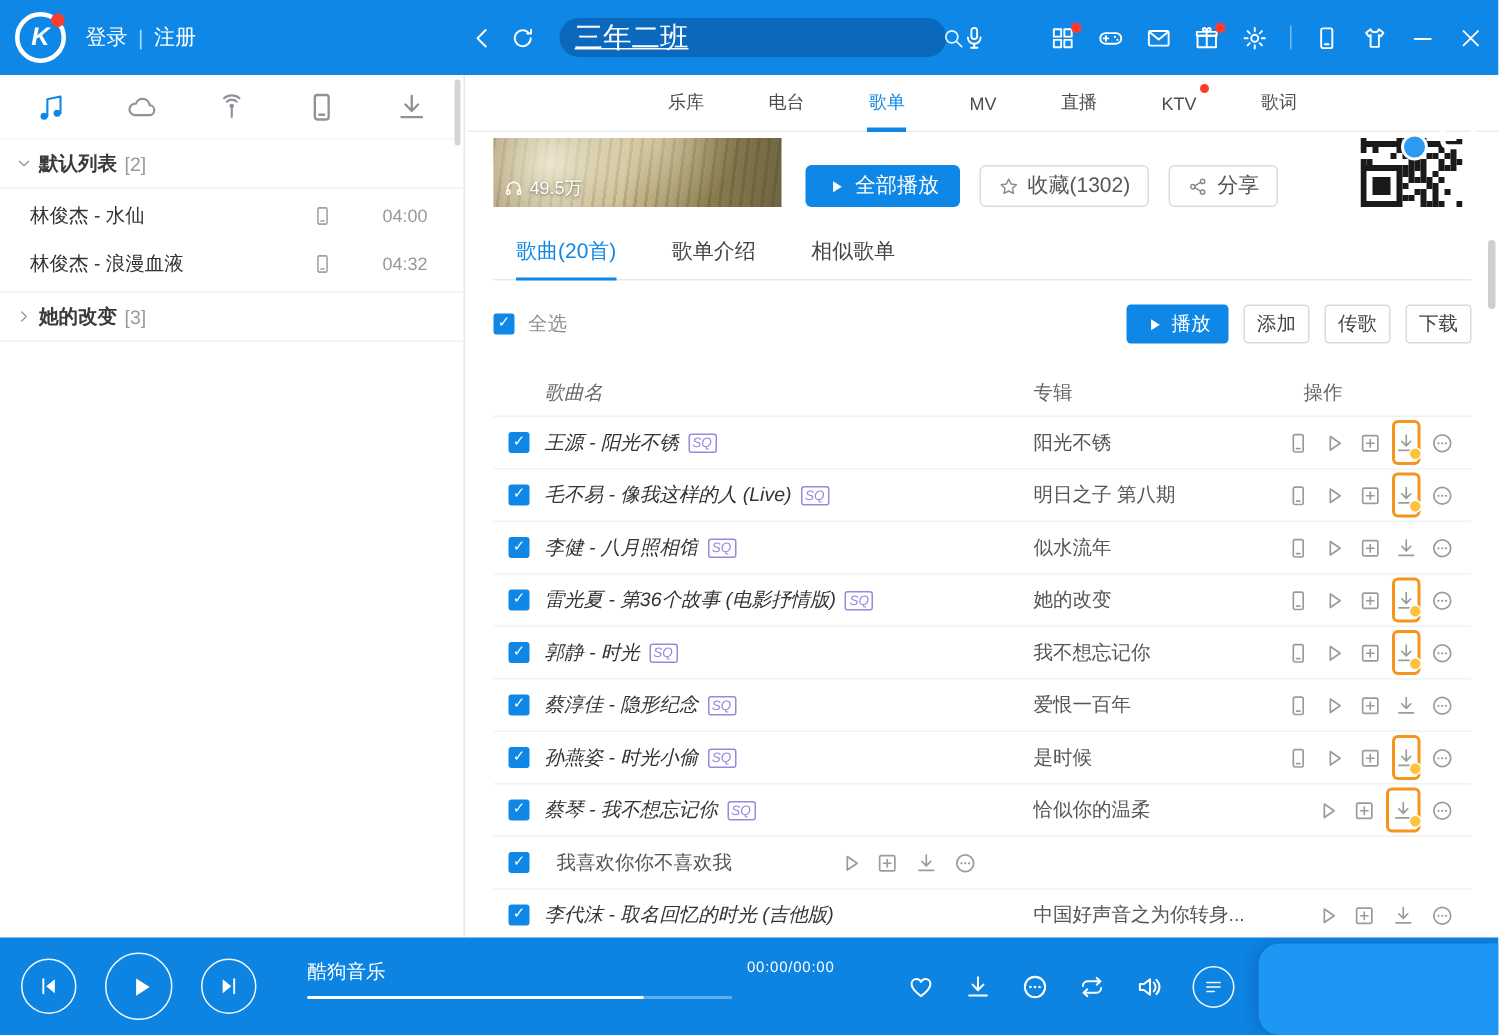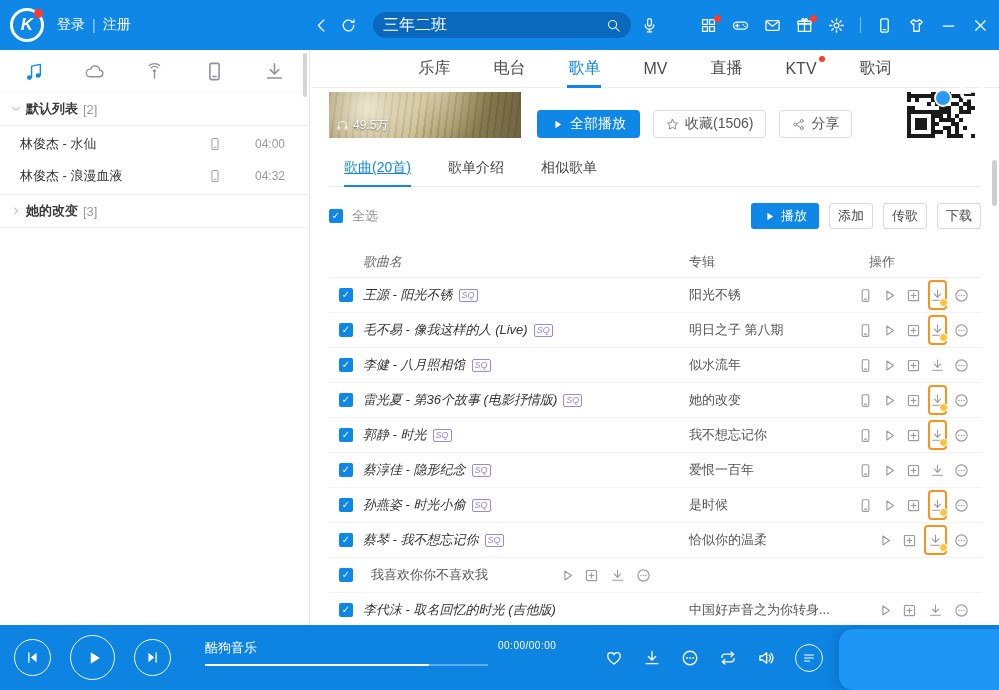--- a/index.html
+++ b/index.html
@@ -20,21 +20,21 @@
   .logo{width:34px;height:34px;border:3px solid #fff;border-radius:50%;display:flex;align-items:center;justify-content:center;
         font-size:17px;font-weight:bold;font-style:italic;position:relative;cursor:pointer;}
   .logo .red-dot{width:9px;height:9px;top:-2px;right:-2px;}
   .auth{display:flex;align-items:center;gap:7px;margin-left:13px;font-size:14px;}
   .auth span{cursor:pointer;}
   .auth-div{opacity:.65;cursor:default;}
   .tb-nav{position:absolute;left:313px;top:0;height:50px;display:flex;align-items:center;gap:10px;}
   .tb-ic{width:17px;height:17px;color:#fff;cursor:pointer;}
   .searchbox{width:258px;height:26px;background:var(--pill);border-radius:13px;display:flex;align-items:center;
              padding:0 10px;margin-left:6px;}
-  .search-input{flex:1;background:transparent;border:none;outline:none;color:#fff;font-size:16px;font-family:inherit;}
+  .search-input{flex:1;background:transparent;border:none;outline:none;color:#fff;font-size:19px;font-family:inherit;text-decoration:underline;}
   .search-ic{width:15px;height:15px;color:#eaf4fd;cursor:pointer;}
   .tb-right{position:absolute;right:10px;top:0;height:50px;display:flex;align-items:center;gap:15px;}
   .tb-divider{width:1px;height:16px;background:rgba(255,255,255,.45);}
 
   
   .sidebar{position:absolute;top:50px;left:0;bottom:65px;width:310px;background:#fff;border-right:1px solid #e7e7e7;}
   .side-tabs{height:43px;display:flex;align-items:center;justify-content:space-between;padding:0 24px;border-bottom:1px solid #f6f6f6;}
   .side-tab{width:21px;height:21px;color:#8f9399;cursor:pointer;}
   .side-tab.active{color:var(--accent);}
   .side-section{height:33px;display:flex;align-items:center;padding:0 10px;border-bottom:1px solid #f1f1f1;cursor:pointer;}
@@ -44,21 +44,21 @@
   .side-songs{border-bottom:1px solid #f1f1f1;padding:2px 4px;}
   .side-song{height:32px;display:flex;align-items:center;padding:0 20px 0 16px;cursor:pointer;}
   .ss-title{flex:1;color:#333;white-space:nowrap;overflow:hidden;text-overflow:ellipsis;}
   .ss-dev{width:14px;height:14px;color:#a2a2a2;margin-right:26px;}
   .ss-dur{width:37px;text-align:right;color:#999;font-size:12px;}
   .side-scrollthumb{position:absolute;top:3px;right:2px;width:4px;height:44px;border-radius:2px;background:#d5d5d5;}
 
   
   .main{position:absolute;top:50px;left:311px;right:0;bottom:65px;background:#fff;overflow:hidden;}
   .main-nav{height:38px;display:flex;align-items:center;justify-content:center;gap:41px;border-bottom:1px solid #ededed;
-            font-size:16px;color:#4c4c4c;}
+            font-size:12px;color:#4c4c4c;}
   .nav-item{position:relative;height:38px;display:flex;align-items:center;cursor:pointer;padding:0 1px;}
   .nav-item.active{color:var(--accent);border-bottom:3px solid var(--accent);padding-top:3px;}
   .nav-item .red-dot{top:6px;right:-7px;width:6px;height:6px;}
 
   .header-band{position:relative;margin:4px 18px 0;height:46px;display:flex;align-items:flex-end;}
   .cover{width:192px;height:46px;position:relative;overflow:hidden;flex:none;cursor:pointer;background:
       radial-gradient(circle at 20% 35%, rgba(243,238,218,.9), rgba(243,238,218,0) 40%),
       radial-gradient(circle at 55% 0%, rgba(235,228,200,.55), rgba(235,228,200,0) 50%),
       repeating-linear-gradient(97deg, rgba(82,72,38,.28) 0 2px, rgba(82,72,38,0) 2px 7px),
       linear-gradient(100deg,#a8986d,#c6b686 45%,#8a7d50 75%,#6f6443);}
@@ -73,21 +73,21 @@
   .ic.sm{width:13px;height:13px;}
   .qr{position:absolute;right:6px;bottom:0;width:68px;height:46px;overflow:visible;cursor:pointer;}
   .qr svg{position:absolute;left:0;bottom:0;width:68px;height:46px;}
   .qr-badge{position:absolute;left:27px;top:-3px;width:18px;height:18px;border-radius:50%;background:#2a9af2;
             border:2px solid #fff;display:flex;align-items:center;justify-content:center;color:#fff;}
   .qr-badge .ic{width:10px;height:10px;}
 
   .content-tabs{margin:12px 18px 0;padding-left:15px;height:37px;display:flex;gap:37px;border-bottom:1px solid #e9e9e9;
                 font-size:14px;color:#444;}
   .ctab{height:100%;display:flex;align-items:center;cursor:pointer;position:relative;}
-  .ctab.active{color:var(--accent);text-decoration:underline;}
+  .ctab.active{color:var(--accent);}
   .ctab.active::after{content:"";position:absolute;left:0;right:0;bottom:-1px;height:2px;background:var(--accent);}
 
   .toolbar{margin:15px 18px 0;height:28px;display:flex;align-items:center;}
   .checkbox{width:14px;height:14px;border-radius:2px;background:var(--accent);display:inline-flex;align-items:center;
             justify-content:center;cursor:pointer;flex:none;}
   .checkbox::after{content:"✓";color:#fff;font-size:10px;line-height:1;}
   .sel-label{margin-left:9px;color:#8f8f8f;}
   .tb-btns{margin-left:auto;display:flex;gap:10px;}
   .btn-blue{height:26px;border:none;background:var(--accent);color:#fff;border-radius:3px;display:flex;align-items:center;
             gap:5px;padding:0 12px;font-size:13px;font-family:inherit;cursor:pointer;}
@@ -372,21 +372,21 @@
           </svg>
         </span>
       <span>全部播放</span>
     </button>
     <button class="btn-ghost">
       <span class="ic sm">
           <svg viewBox="0 0 16 16">
             <path d="M8 1.8 L9.9 5.7 L14.2 6.3 L11.1 9.3 L11.8 13.5 L8 11.5 L4.2 13.5 L4.9 9.3 L1.8 6.3 L6.1 5.7 Z"></path>
           </svg>
         </span>
-      <span>收藏(1506)</span>
+      <span>收藏(1302)</span>
     </button>
     <button class="btn-ghost">
       <span class="ic sm">
           <svg viewBox="0 0 16 16">
             <circle cx="12" cy="3.6" r="1.8"></circle>
             <circle cx="4" cy="8" r="1.8"></circle>
             <circle cx="12" cy="12.4" r="1.8"></circle>
             <line x1="5.7" y1="7.2" x2="10.3" y2="4.5"></line>
             <line x1="5.7" y1="8.8" x2="10.3" y2="11.5"></line>
           </svg>

